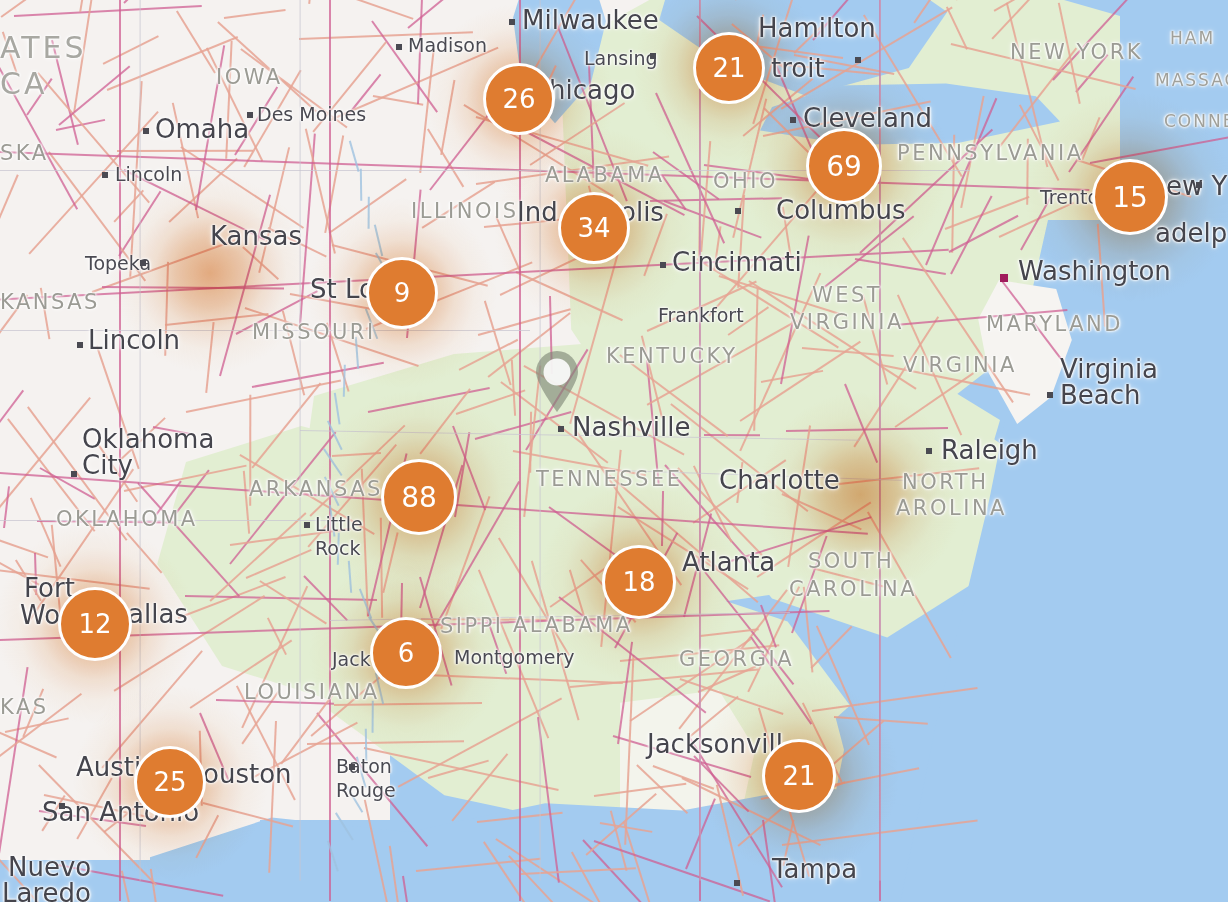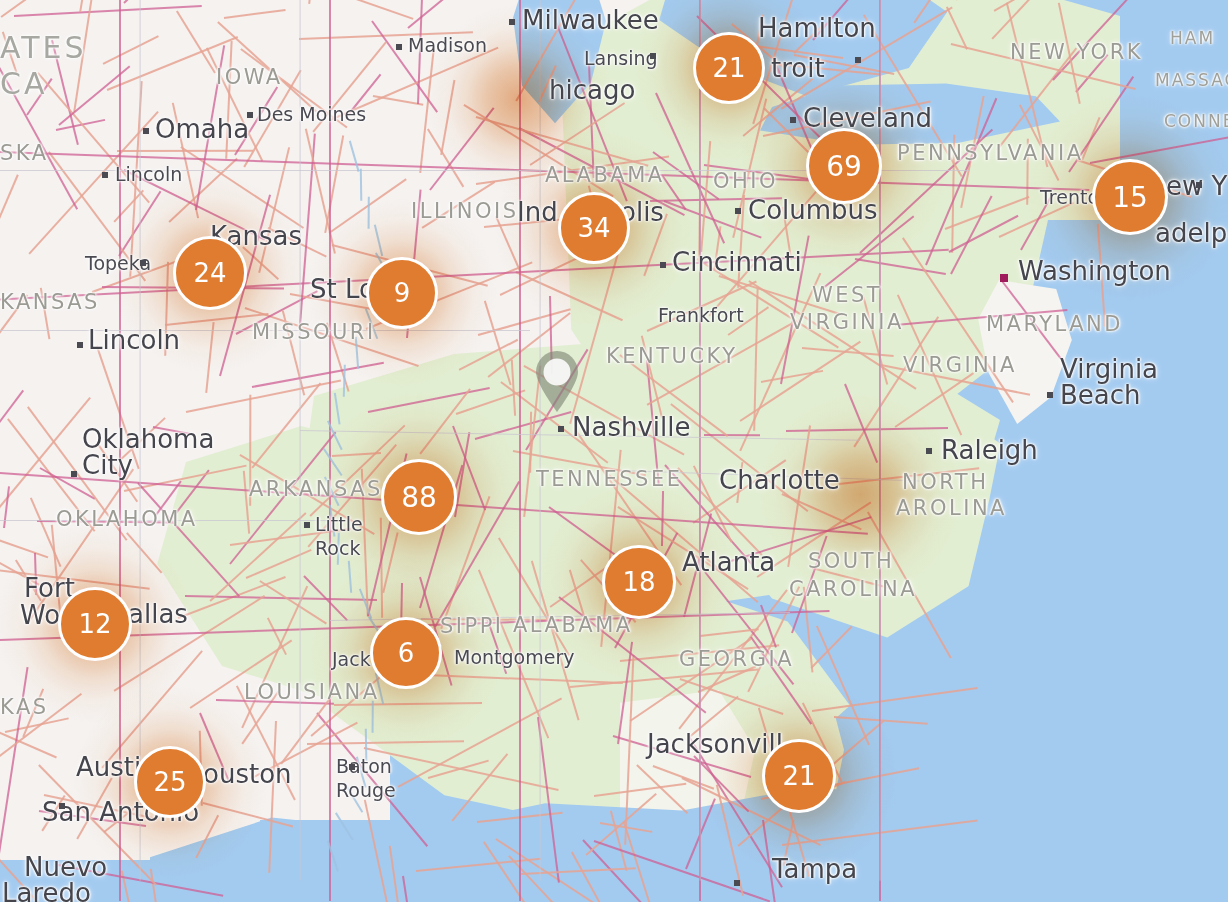--- a/index.html
+++ b/index.html
@@ -605,21 +605,21 @@
       <div class="label city" style="left: 522px; top: 20px;">Milwaukee</div>
       <div class="label city-sm" style="left: 408px; top: 45px;">Madison</div>
       <div class="label city-sm" style="left: 584px; top: 58px;">Lansing</div>
       <div class="label city" style="left: 758px; top: 28px;">Hamilton</div>
       <div class="label city" style="left: 771px; top: 68px;">troit</div>
       <div class="label city" style="left: 549px; top: 90px;">hicago</div>
       <div class="label city" style="left: 803px; top: 118px;">Cleveland</div>
       <div class="label city-sm" style="left: 257px; top: 114px;">Des Moines</div>
       <div class="label city" style="left: 155px; top: 129px;">Omaha</div>
       <div class="label city-sm" style="left: 115px; top: 174px;">Lincoln</div>
-      <div class="label city" style="left: 748px; top: 210px;">Columbus</div>
+      <div class="label city" style="left: 776px; top: 210px;">Columbus</div>
       <div class="label city" style="left: 517px; top: 212px;">Ind</div>
       <div class="label city" style="left: 620px; top: 212px;">olis</div>
       <div class="label city-sm" style="left: 85px; top: 263px;">Topeka</div>
       <div class="label city" style="left: 210px; top: 236px;">Kansas</div>
       <div class="label city" style="left: 310px; top: 289px;">St Lo</div>
       <div class="label city" style="left: 672px; top: 262px;">Cincinnati</div>
       <div class="label city-sm" style="left: 1040px; top: 197px;">Trento</div>
       <div class="label city" style="left: 1166px; top: 186px;">ew Y</div>
       <div class="label city" style="left: 1155px; top: 233px;">adelp</div>
       <div class="label city" style="left: 1018px; top: 271px;">Washington</div>
@@ -640,21 +640,21 @@
       <div class="label city" style="left: 128px; top: 614px;">allas</div>
       <div class="label city-sm" style="left: 332px; top: 659px;">Jack</div>
       <div class="label city-sm" style="left: 454px; top: 657px;">Montgomery</div>
       <div class="label city" style="left: 76px; top: 767px;">Austin</div>
       <div class="label city" style="left: 203px; top: 774px;">ouston</div>
       <div class="label city-sm" style="left: 336px; top: 766px;">Baton</div>
       <div class="label city-sm" style="left: 336px; top: 790px;">Rouge</div>
       <div class="label city" style="left: 42px; top: 812px;">San Antonio</div>
       <div class="label city" style="left: 647px; top: 744px;">Jacksonvill</div>
       <div class="label city" style="left: 772px; top: 869px;">Tampa</div>
-      <div class="label city" style="left: 24px; top: 867px; text-align: right;">Nuevo</div>
+      <div class="label city" style="left: 8px; top: 867px; text-align: right;">Nuevo</div>
       <div class="label city" style="left: 2px; top: 893px;">Laredo</div>
     </div>
 
   <div class="layer" id="dots-layer">
       <div class="city-dot" style="left: 143px; top: 128px;"></div>
       <div class="city-dot" style="left: 247px; top: 112px;"></div>
       <div class="city-dot" style="left: 102px; top: 172px;"></div>
       <div class="city-dot" style="left: 396px; top: 44px;"></div>
       <div class="city-dot" style="left: 509px; top: 19px;"></div>
       <div class="city-dot" style="left: 650px; top: 53px;"></div>
@@ -678,35 +678,35 @@
     </div>
 
   <div id="location-pin" title="Nashville area" style="left: 534px; top: 351px;">
     <svg width="46" height="62" viewBox="0 0 46 62" aria-hidden="true">
       <path d="M23 61 C23 61 44 33 44 21 A21 21 0 1 0 2 21 C2 33 23 61 23 61 Z" fill="#7d8474" fill-opacity="0.62"></path>
       <circle cx="23" cy="21" r="13.5" fill="#ffffff" fill-opacity="0.88"></circle>
     </svg>
   </div>
 
   <div class="layer" id="clusters-layer">
+      <div class="cluster" style="width: 72px; height: 72px; left: 483px; top: 63px; background: rgb(223, 124, 48); border-color: rgb(255, 255, 255); color: rgb(255, 255, 255); font-size: 26px;">
+        <span>26</span>
+      </div>
       <div class="cluster" style="width: 72px; height: 72px; left: 693px; top: 32px; background: rgb(223, 124, 48); border-color: rgb(255, 255, 255); color: rgb(255, 255, 255); font-size: 26px;">
         <span>21</span>
       </div>
       <div class="cluster" style="width: 76px; height: 76px; left: 806px; top: 128px; background: rgb(223, 124, 48); border-color: rgb(255, 255, 255); color: rgb(255, 255, 255); font-size: 28px;">
         <span>69</span>
       </div>
       <div class="cluster" style="width: 76px; height: 76px; left: 1092px; top: 159px; background: rgb(223, 124, 48); border-color: rgb(255, 255, 255); color: rgb(255, 255, 255); font-size: 28px;">
         <span>15</span>
       </div>
       <div class="cluster" style="width: 72px; height: 72px; left: 558px; top: 192px; background: rgb(223, 124, 48); border-color: rgb(255, 255, 255); color: rgb(255, 255, 255); font-size: 26px;">
         <span>34</span>
       </div>
-      <div class="cluster" style="width: 74px; height: 74px; left: 173px; top: 236px; background: rgb(223, 124, 48); border-color: rgb(255, 255, 255); color: rgb(255, 255, 255); font-size: 26px;">
-        <span>24</span>
-      </div>
       <div class="cluster" style="width: 72px; height: 72px; left: 366px; top: 257px; background: rgb(223, 124, 48); border-color: rgb(255, 255, 255); color: rgb(255, 255, 255); font-size: 26px;">
         <span>9</span>
       </div>
       <div class="cluster" style="width: 76px; height: 76px; left: 381px; top: 459px; background: rgb(223, 124, 48); border-color: rgb(255, 255, 255); color: rgb(255, 255, 255); font-size: 28px;">
         <span>88</span>
       </div>
       <div class="cluster" style="width: 74px; height: 74px; left: 602px; top: 545px; background: rgb(223, 124, 48); border-color: rgb(255, 255, 255); color: rgb(255, 255, 255); font-size: 26px;">
         <span>18</span>
       </div>
       <div class="cluster" style="width: 74px; height: 74px; left: 58px; top: 587px; background: rgb(223, 124, 48); border-color: rgb(255, 255, 255); color: rgb(255, 255, 255); font-size: 26px;">

